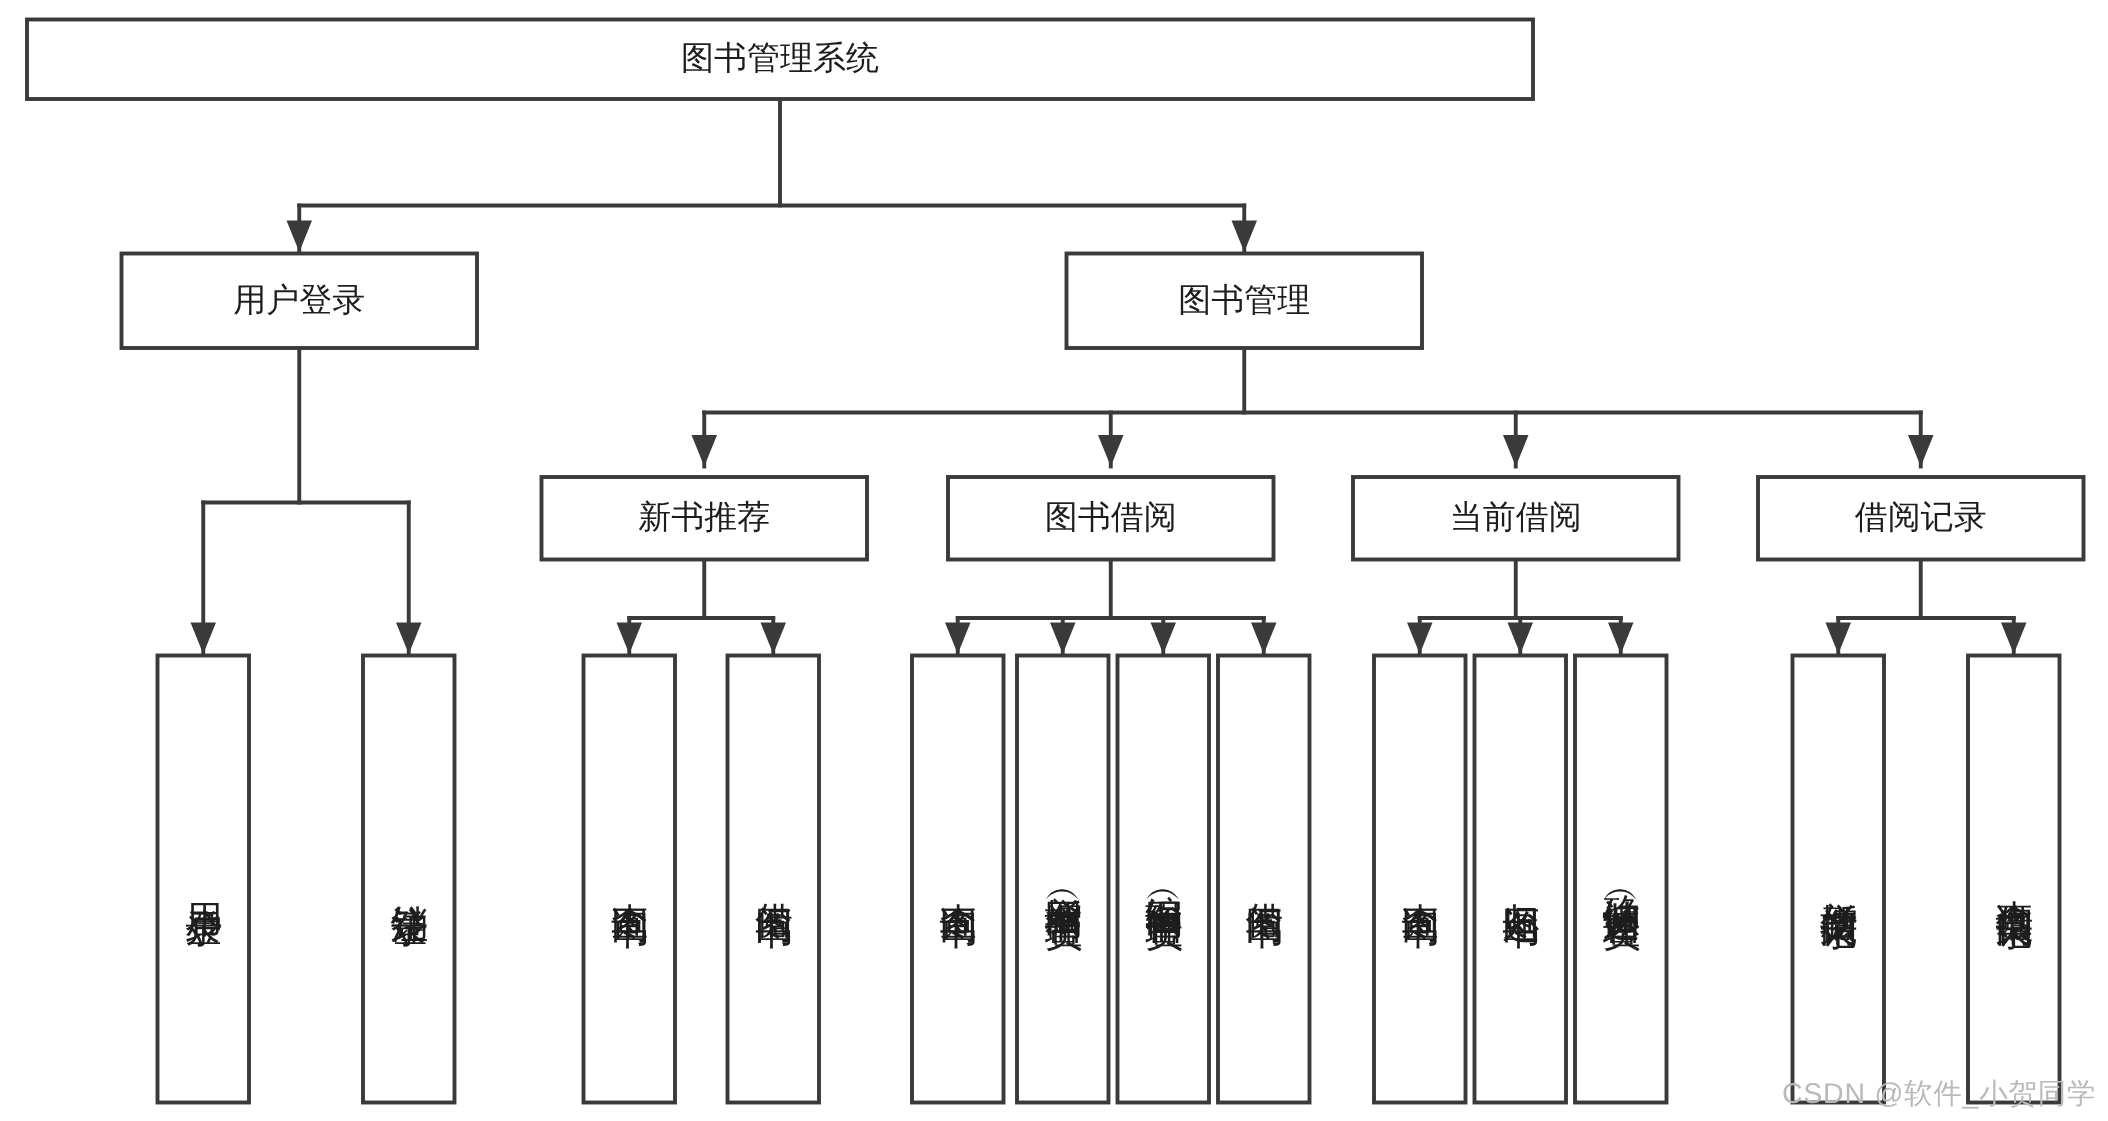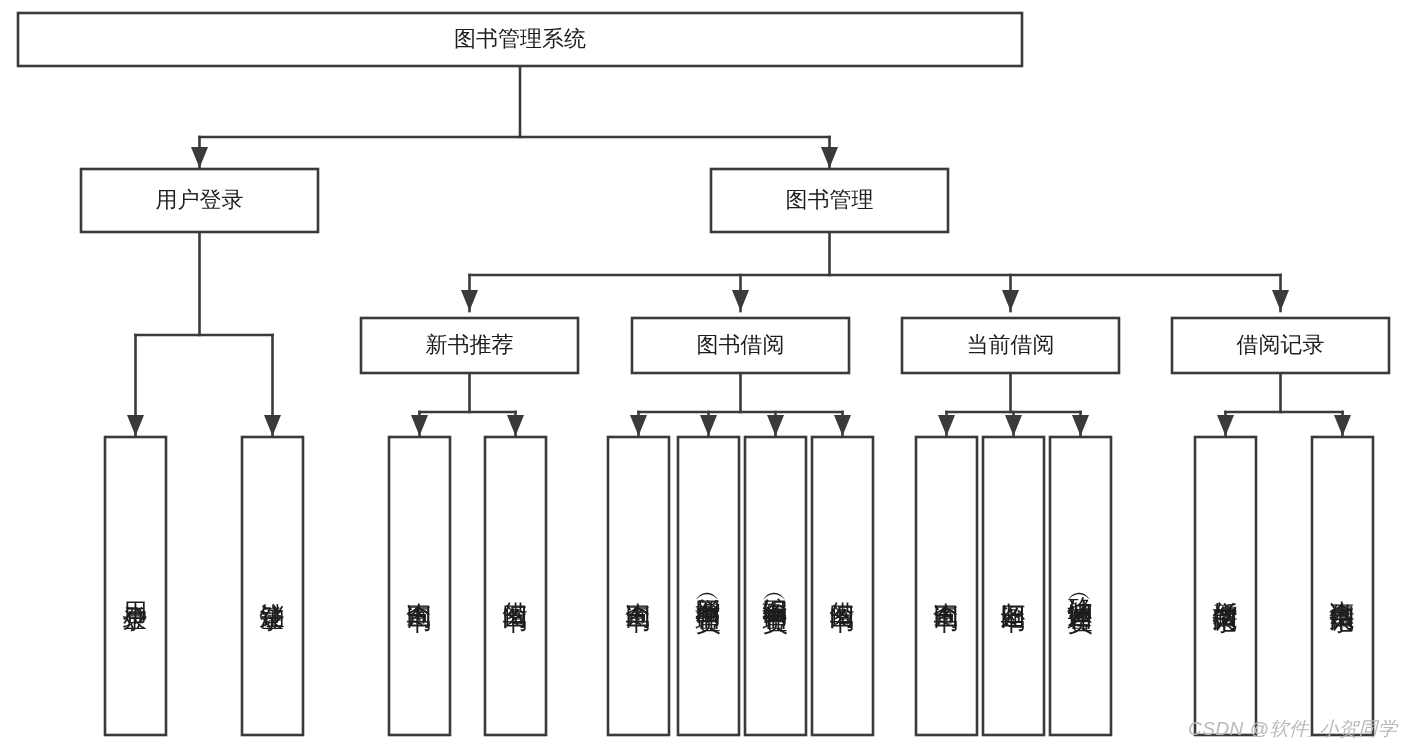--- a/index.html
+++ b/index.html
@@ -69,21 +69,20 @@
   }
   .watermark {
     position: absolute;
     left: 1188px;
     top: 716px;
     font-family: "Liberation Sans", "DejaVu Sans", sans-serif;
     font-size: 19px;
     color: #b9b9b9;
     white-space: nowrap;
     letter-spacing: 0.5px;
-    font-style: italic;
   }
 </style>
 </head>
 <body>
 
 <div id="diagram-root">
 
   <svg id="tree-svg" viewBox="0 0 1405 747">
     <g id="connectors-layer">
         <line x1="520" y1="66" x2="520" y2="137" class="connector"></line>

